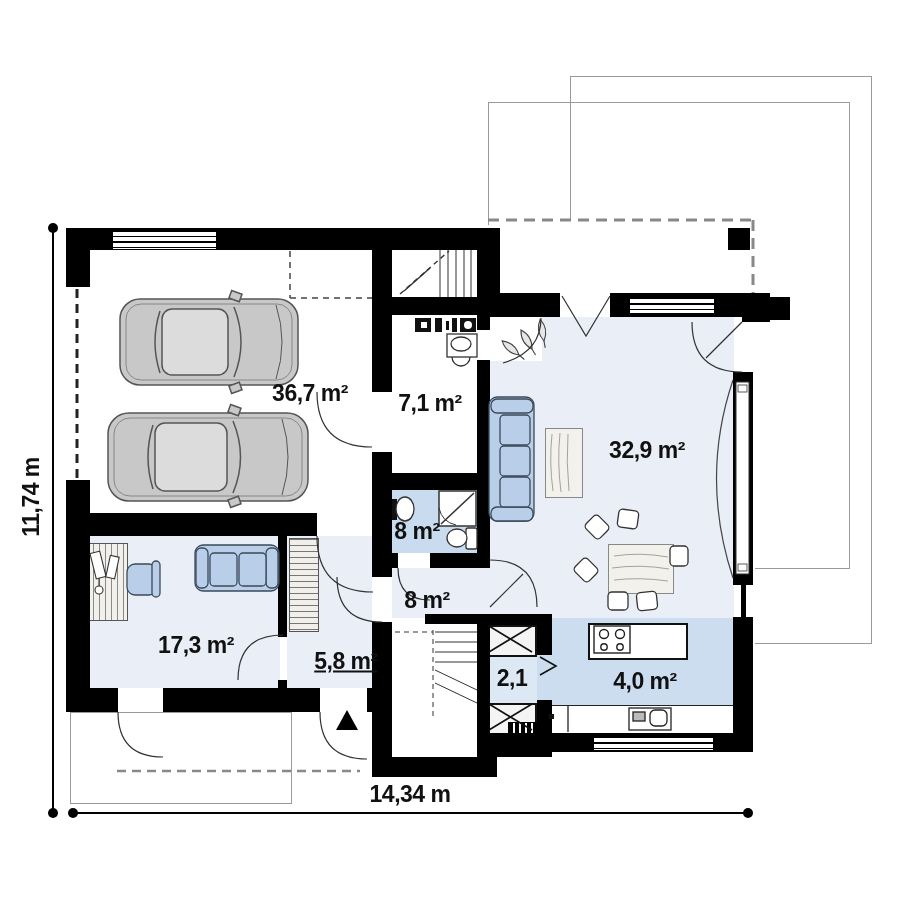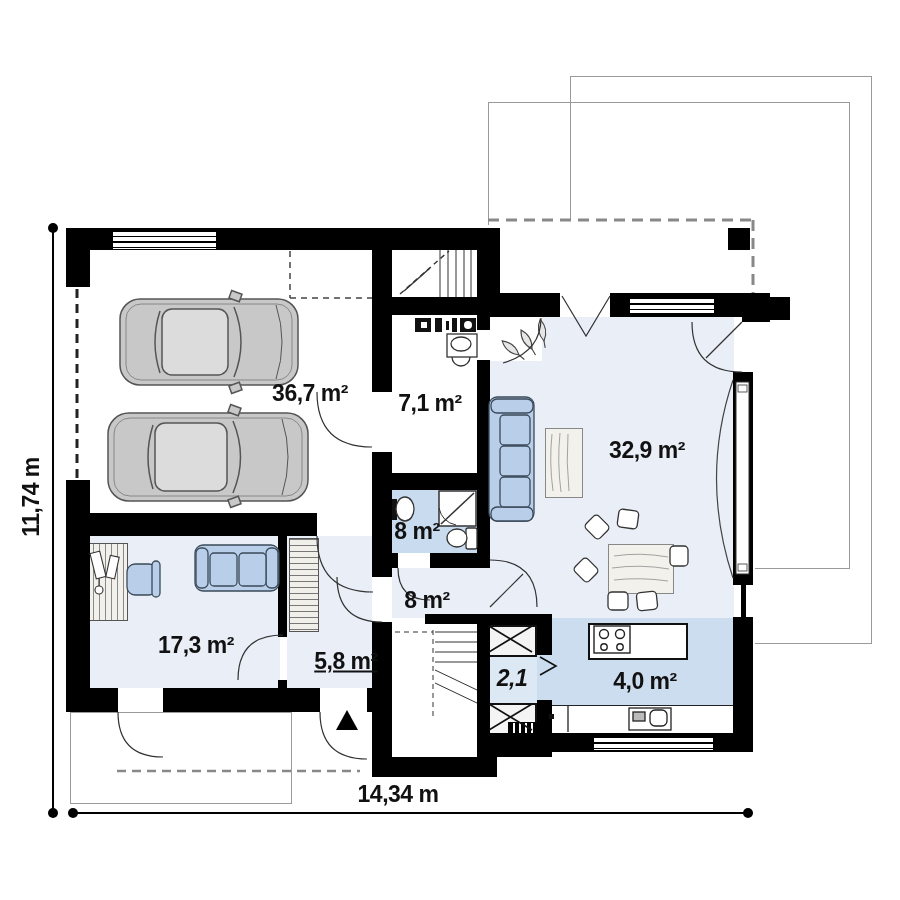--- a/index.html
+++ b/index.html
@@ -330,19 +330,19 @@
     </g>
   </svg>
 
   <div class="lbl" style="left:310px;top:393px;">36,7 m²</div>
   <div class="lbl" style="left:430px;top:403px;">7,1 m²</div>
   <div class="lbl" style="left:417px;top:531px;">8 m²</div>
   <div class="lbl" style="left:427px;top:600px;">8 m²</div>
   <div class="lbl" style="left:647px;top:450px;">32,9 m²</div>
   <div class="lbl" style="left:196px;top:645px;">17,3 m²</div>
   <div class="lbl" style="left:346px;top:661px;text-decoration:underline;">5,8 m²</div>
-  <div class="lbl" style="left:512px;top:678px;font-style:italic;">2,1</div>
+  <div class="lbl" style="left:512px;top:678px;">2,1</div>
   <div class="lbl" style="left:645px;top:681px;">4,0 m²</div>
 
   <div class="lbl lbl-rot" style="left:31px;top:497px;">11,74 m</div>
-  <div class="lbl" style="left:398px;top:794px;">14,34 m</div>
+  <div class="lbl" style="left:410px;top:794px;">14,34 m</div>
 
 </div>
 
 </body></html>

